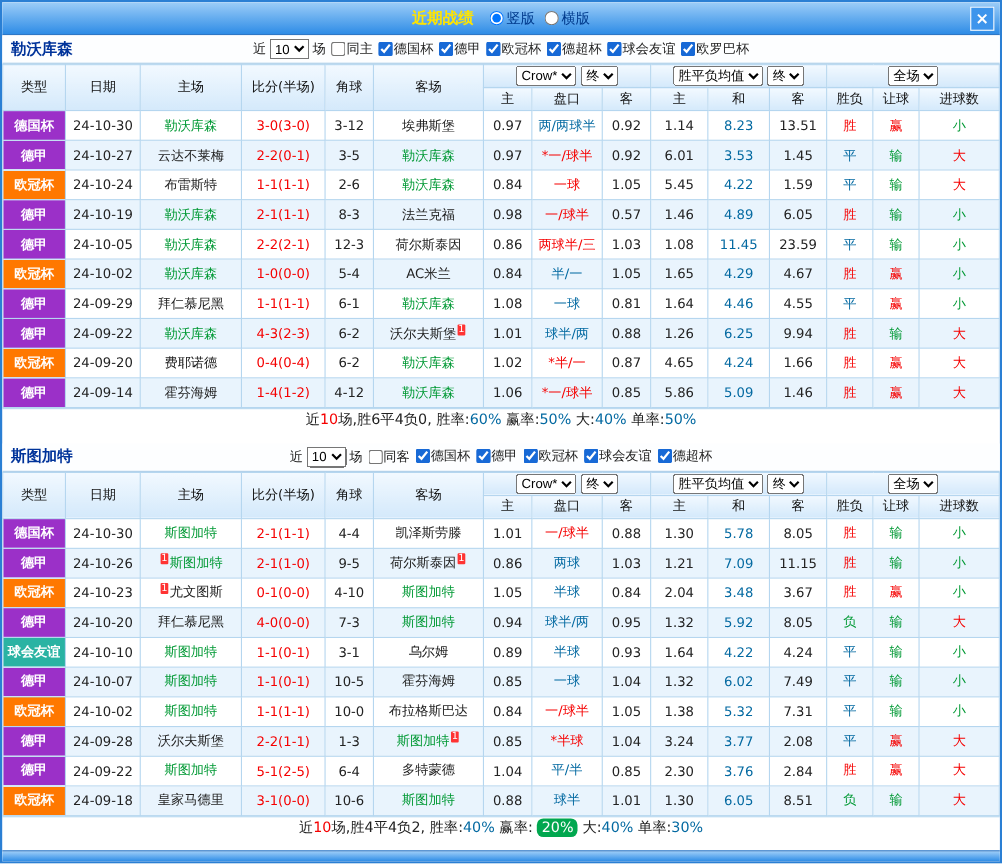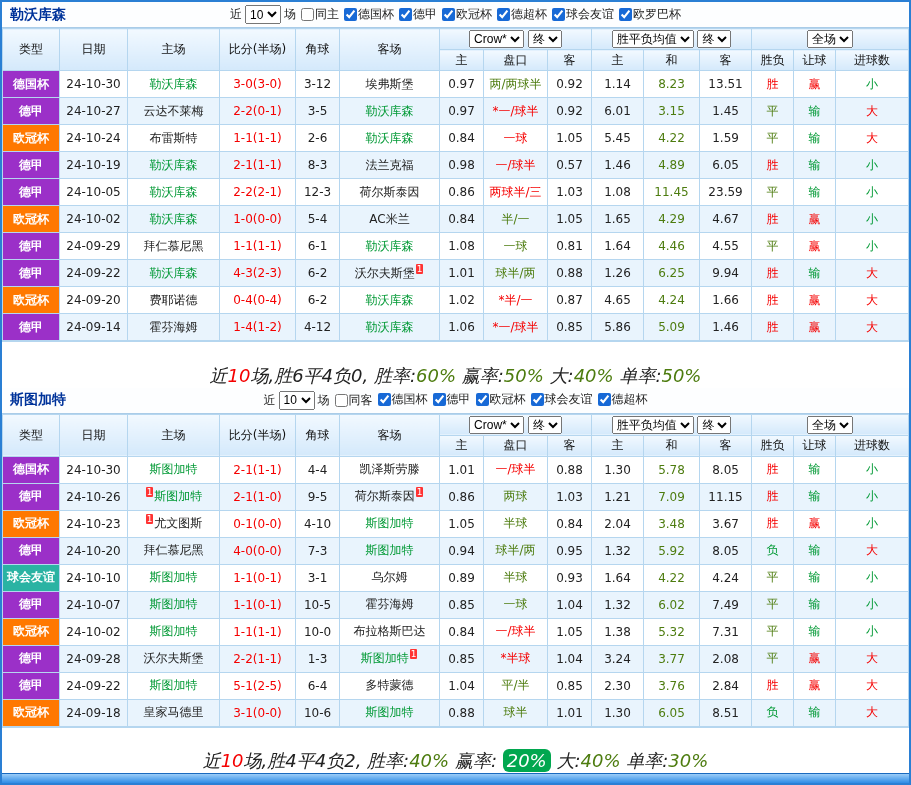--- a/index.html
+++ b/index.html
@@ -19,34 +19,46 @@
   .chk{display:inline-flex;align-items:center;cursor:pointer;}
   .chk input{margin:0 1px 0 5px;width:13px;height:13px;accent-color:#1769d6;}
   table{width:100%;border-collapse:collapse;table-layout:fixed;font-size:12px;}
   th,td{border:1px solid #b5d6ef;text-align:center;padding:0;overflow:hidden;white-space:nowrap;}
   thead th{height:21px;background:linear-gradient(#f2f9ff,#d4e9fb);font-weight:normal;color:#111;}
   thead select{height:18px;font-size:12px;max-width:96%;}
   tbody td{height:27px;color:#222;background:#fff;}
   tr.alt td{background:#e9f4fd;}
   td.comp{color:#fff;font-weight:bold;font-size:12px;}
   .c-red{color:#f50000;}
-  .c-blue{color:#4d7c0f;}
+  .c-blue{color:#0369a1;}
   .c-green{color:#019934;}
   .c-black{color:#222;}
   .c-gbox{background:#01a74f;color:#fff;padding:1px 4px;border-radius:6px;}
   .mark{color:#fff;background:#f33;font-size:9px;line-height:1;padding:0 1px;border-radius:1px;margin:0 1px;vertical-align:super;}
-  .stats{flex:1;display:flex;align-items:flex-end;justify-content:center;font-size:18px;border-top:1px solid #b5d6ef;font-style:italic;}
+  .stats{flex:1;display:flex;align-items:flex-start;justify-content:center;font-size:13px;border-top:1px solid #b5d6ef;}
   .segline{white-space:pre-wrap;}
   .bottom-strip{flex:0 0 10px;background:linear-gradient(180deg,#9ccdf8,#2e8ce6);border-top:1px solid #1a6abf;}
 </style>
 </head>
 <body>
 
 <div class="window">
 
+  <div class="titlebar">
+    <span class="title">近期战绩</span>
+    <label class="radio">
+      <input type="radio" name="layout" checked="" style="">
+      <span>竖版</span>
+    </label>
+    <label class="radio">
+      <input type="radio" name="layout" style="">
+      <span>横版</span>
+    </label>
+    <div class="close-btn">×</div>
+  </div>
 
   <div class="section">
     <div class="sec-head">
       <span class="team-name">勒沃库森</span>
       <div class="filters">
         <span>近</span>
         <select><option>10</option></select>
         <span>场</span>
         <label class="chk">
           <input type="checkbox" style="">
@@ -145,21 +157,21 @@
             <td class="comp" style="background: rgb(155, 48, 200);">德甲</td>
             <td>24-10-27</td>
             <td>云达不莱梅</td>
             <td class="c-red">2-2(0-1)</td>
             <td>3-5</td>
             <td class="c-green">勒沃库森</td>
             <td>0.97</td>
             <td class="c-red">*一/球半</td>
             <td>0.92</td>
             <td>6.01</td>
-            <td class="c-blue">3.15</td>
+            <td class="c-blue">3.53</td>
             <td>1.45</td>
             <td class="c-blue">平</td>
             <td class="c-green">输</td>
             <td class="c-red">大</td>
           </tr>
           <tr>
             <td class="comp" style="background: rgb(255, 120, 0);">欧冠杯</td>
             <td>24-10-24</td>
             <td>布雷斯特</td>
             <td class="c-red">1-1(1-1)</td>

